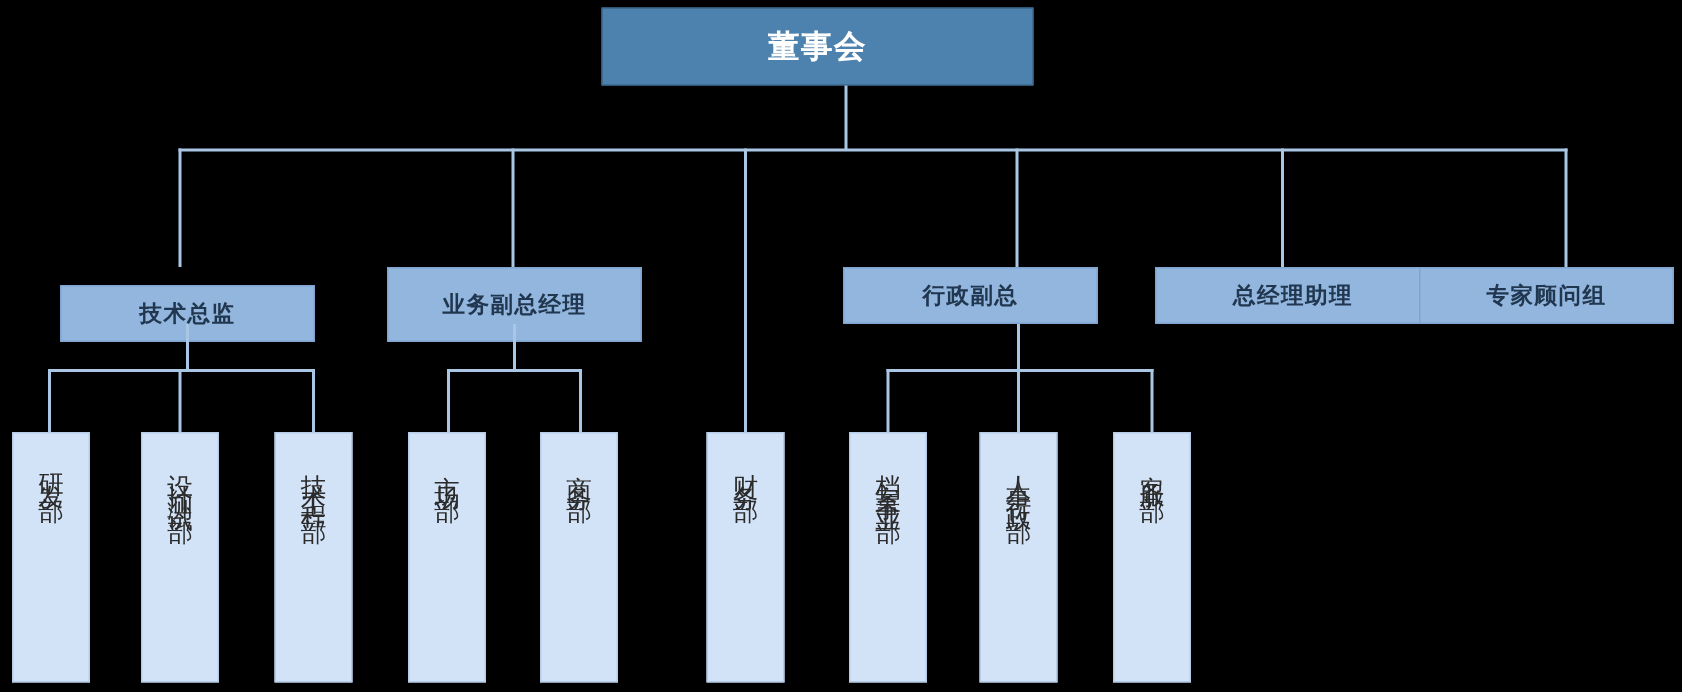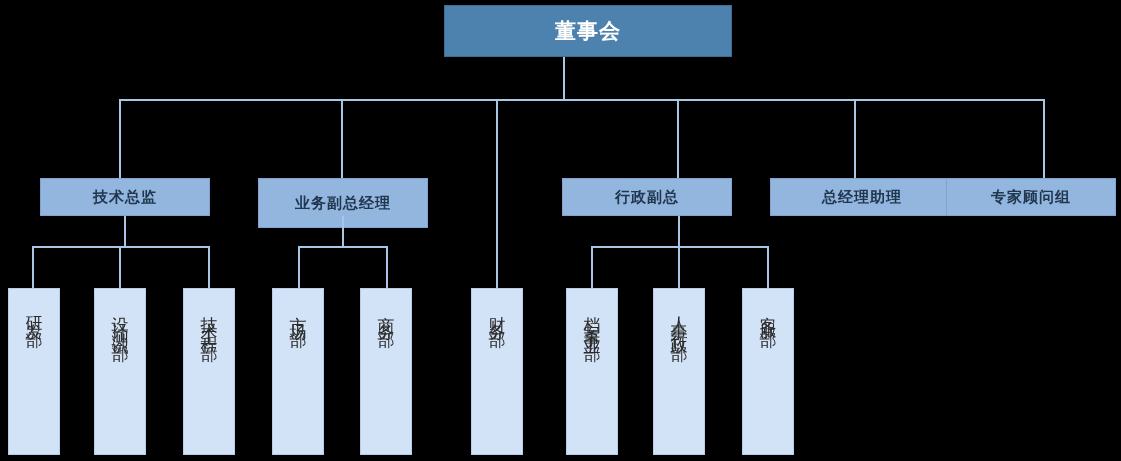--- a/index.html
+++ b/index.html
@@ -61,37 +61,37 @@
     background: #a9c6e4;
   }
   .conn-h { height: 2px; }
   .conn-v { width: 2px; }
 </style>
 </head>
 <body>
 
 <div id="chart-root">
 
-  <div class="node node-root" style="left:444px; top:5px; width:288px; height:52px;">
+  <div class="node node-root" style="left:401px; top:5px; width:288px; height:52px;">
     <span>董事会</span>
   </div>
 
   <div class="conn conn-v" style="left:563px; top:57px; width:2px; height:43px;"></div>
 
   <div class="conn conn-h" style="left:119px; top:99px; width:926px; height:2px;"></div>
 
   <div class="conn conn-v" style="left:119px; top:99px; width:2px; height:79px;"></div>
   <div class="conn conn-v" style="left:341px; top:99px; width:2px; height:79px;"></div>
   <div class="conn conn-v" style="left:677px; top:99px; width:2px; height:79px;"></div>
   <div class="conn conn-v" style="left:854px; top:99px; width:2px; height:79px;"></div>
   <div class="conn conn-v" style="left:1043px; top:99px; width:2px; height:79px;"></div>
 
   <div class="conn conn-v" style="left:496px; top:99px; width:2px; height:189px;"></div>
 
-  <div class="node node-l2" style="left:40px; top:178px; width:170px; height:38px;">
+  <div class="node node-l2" style="left:40px; top:190px; width:170px; height:38px;">
     <span>技术总监</span>
   </div>
 
   <div class="node node-l2" style="left:258px; top:178px; width:170px; height:50px;">
     <span>业务副总经理</span>
   </div>
 
   <div class="node node-l2" style="left:562px; top:178px; width:170px; height:38px;">
     <span>行政副总</span>
   </div>

